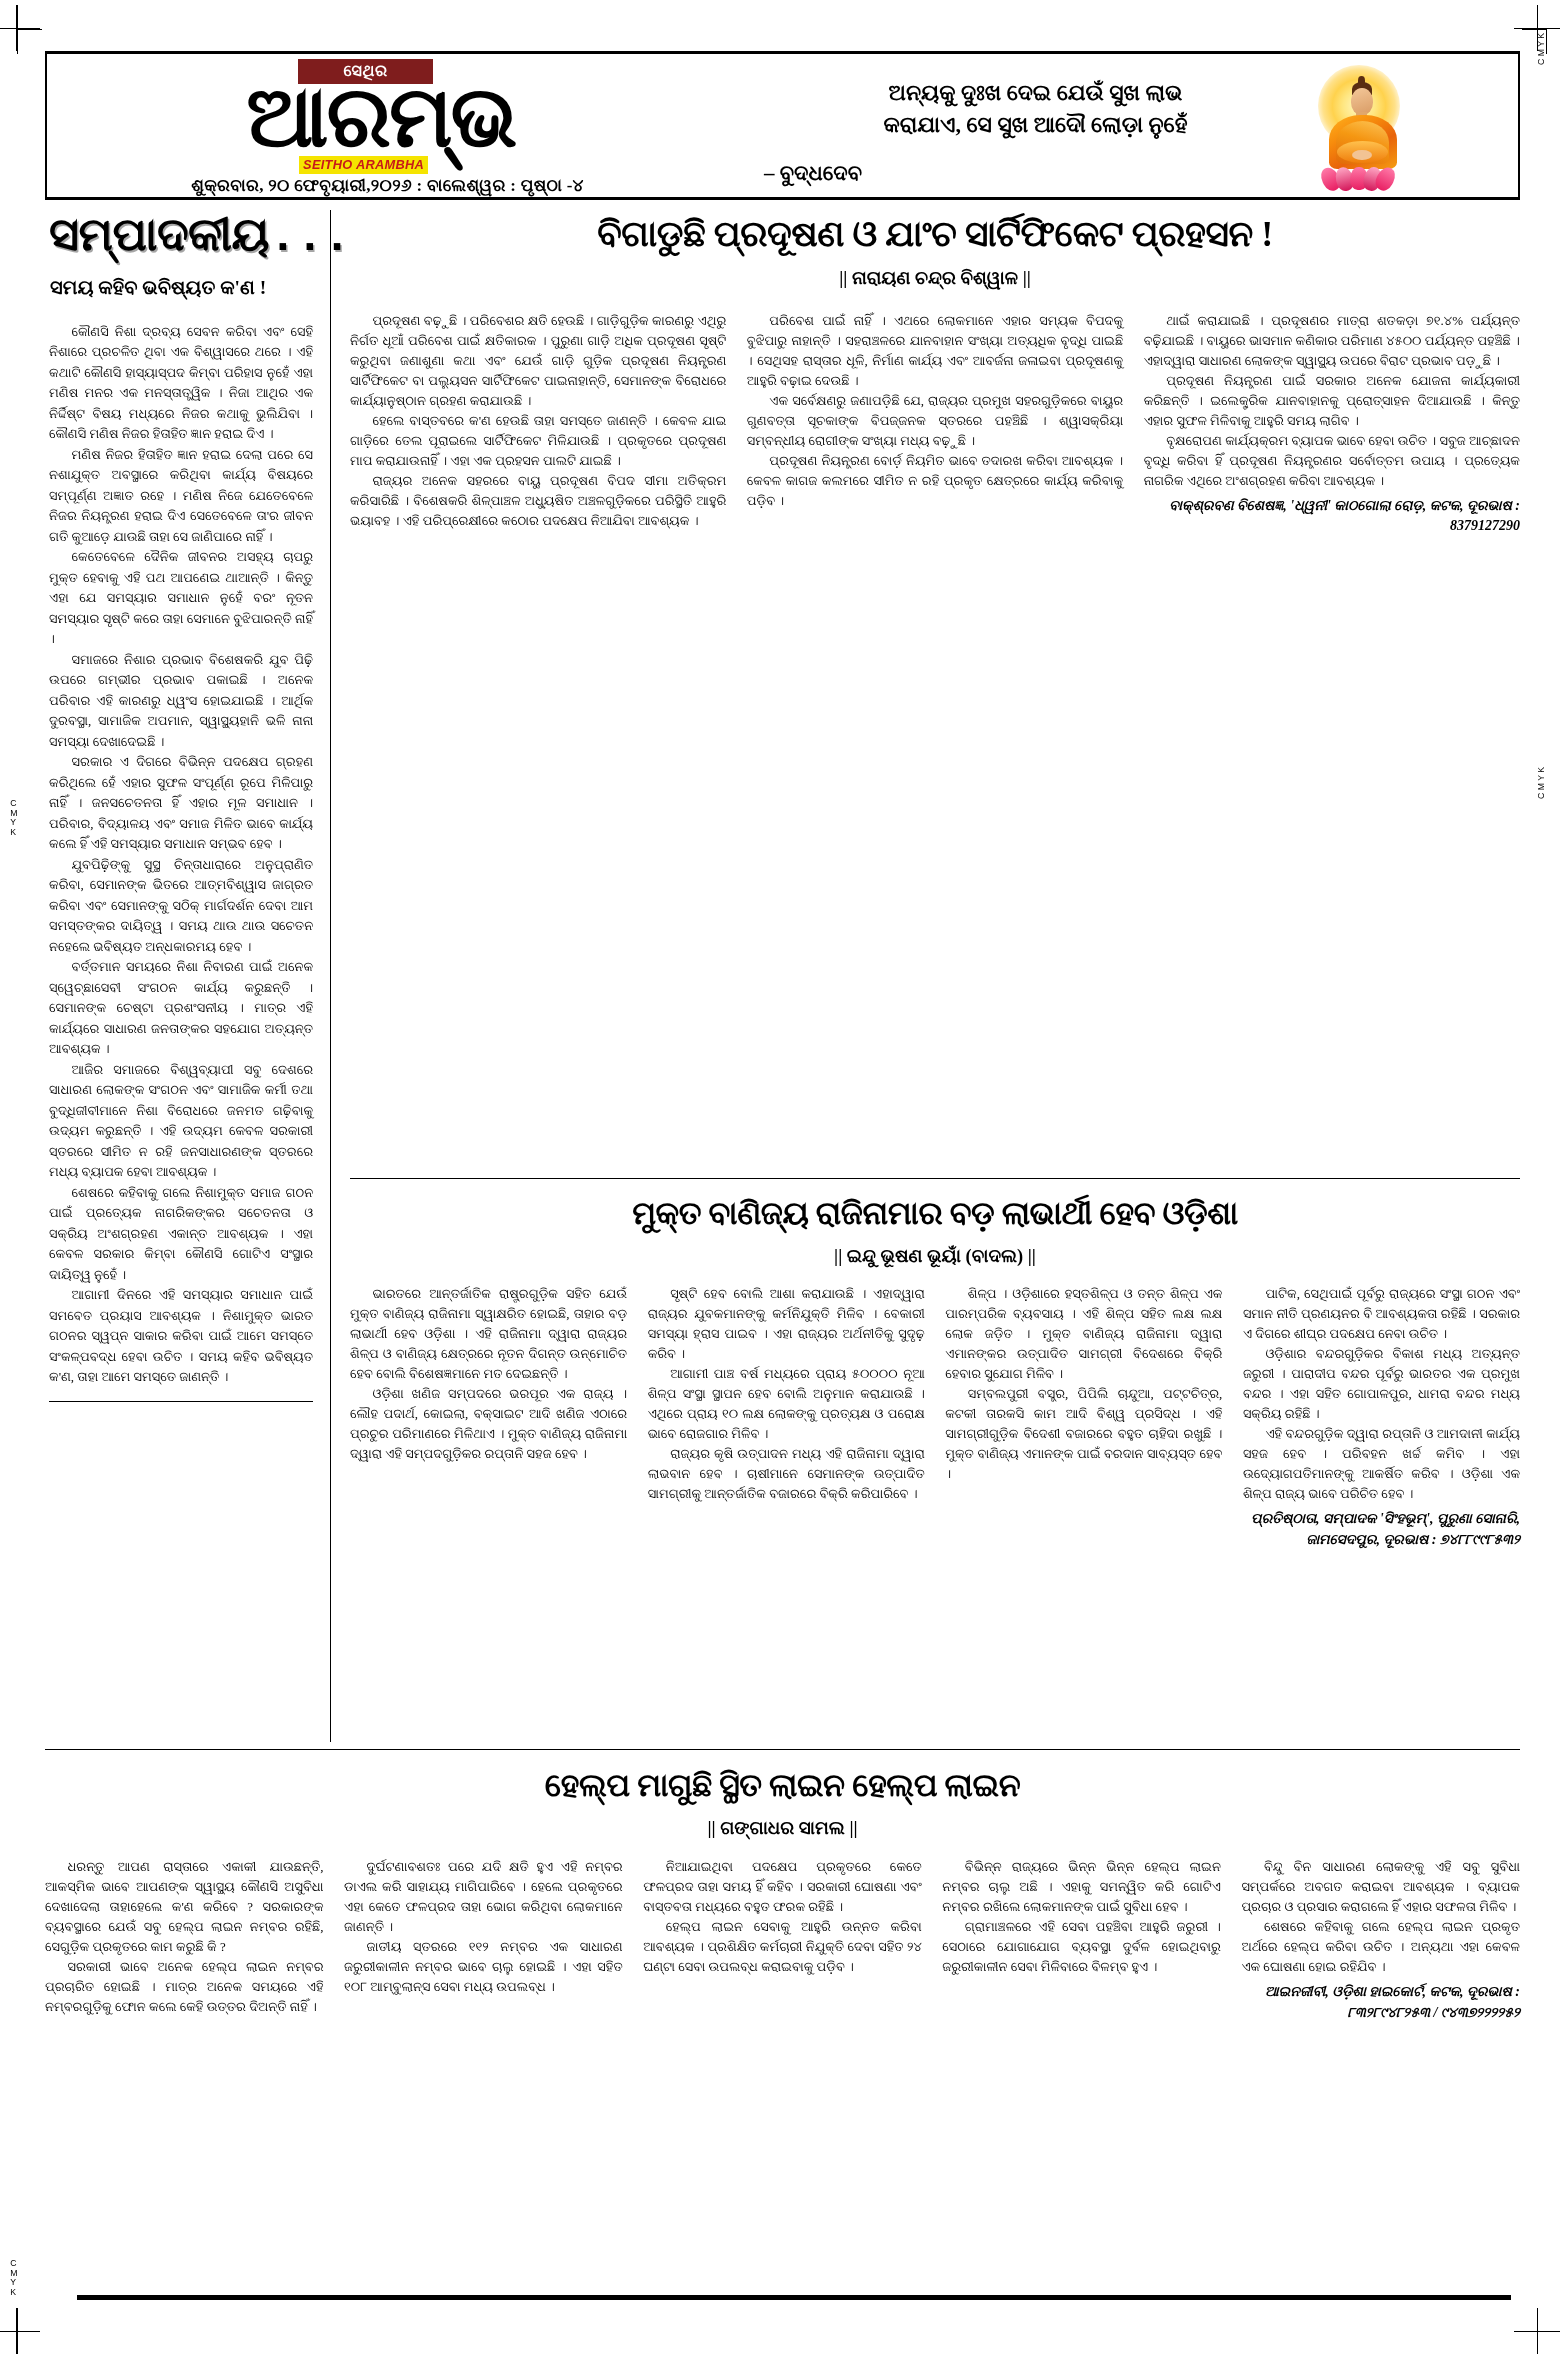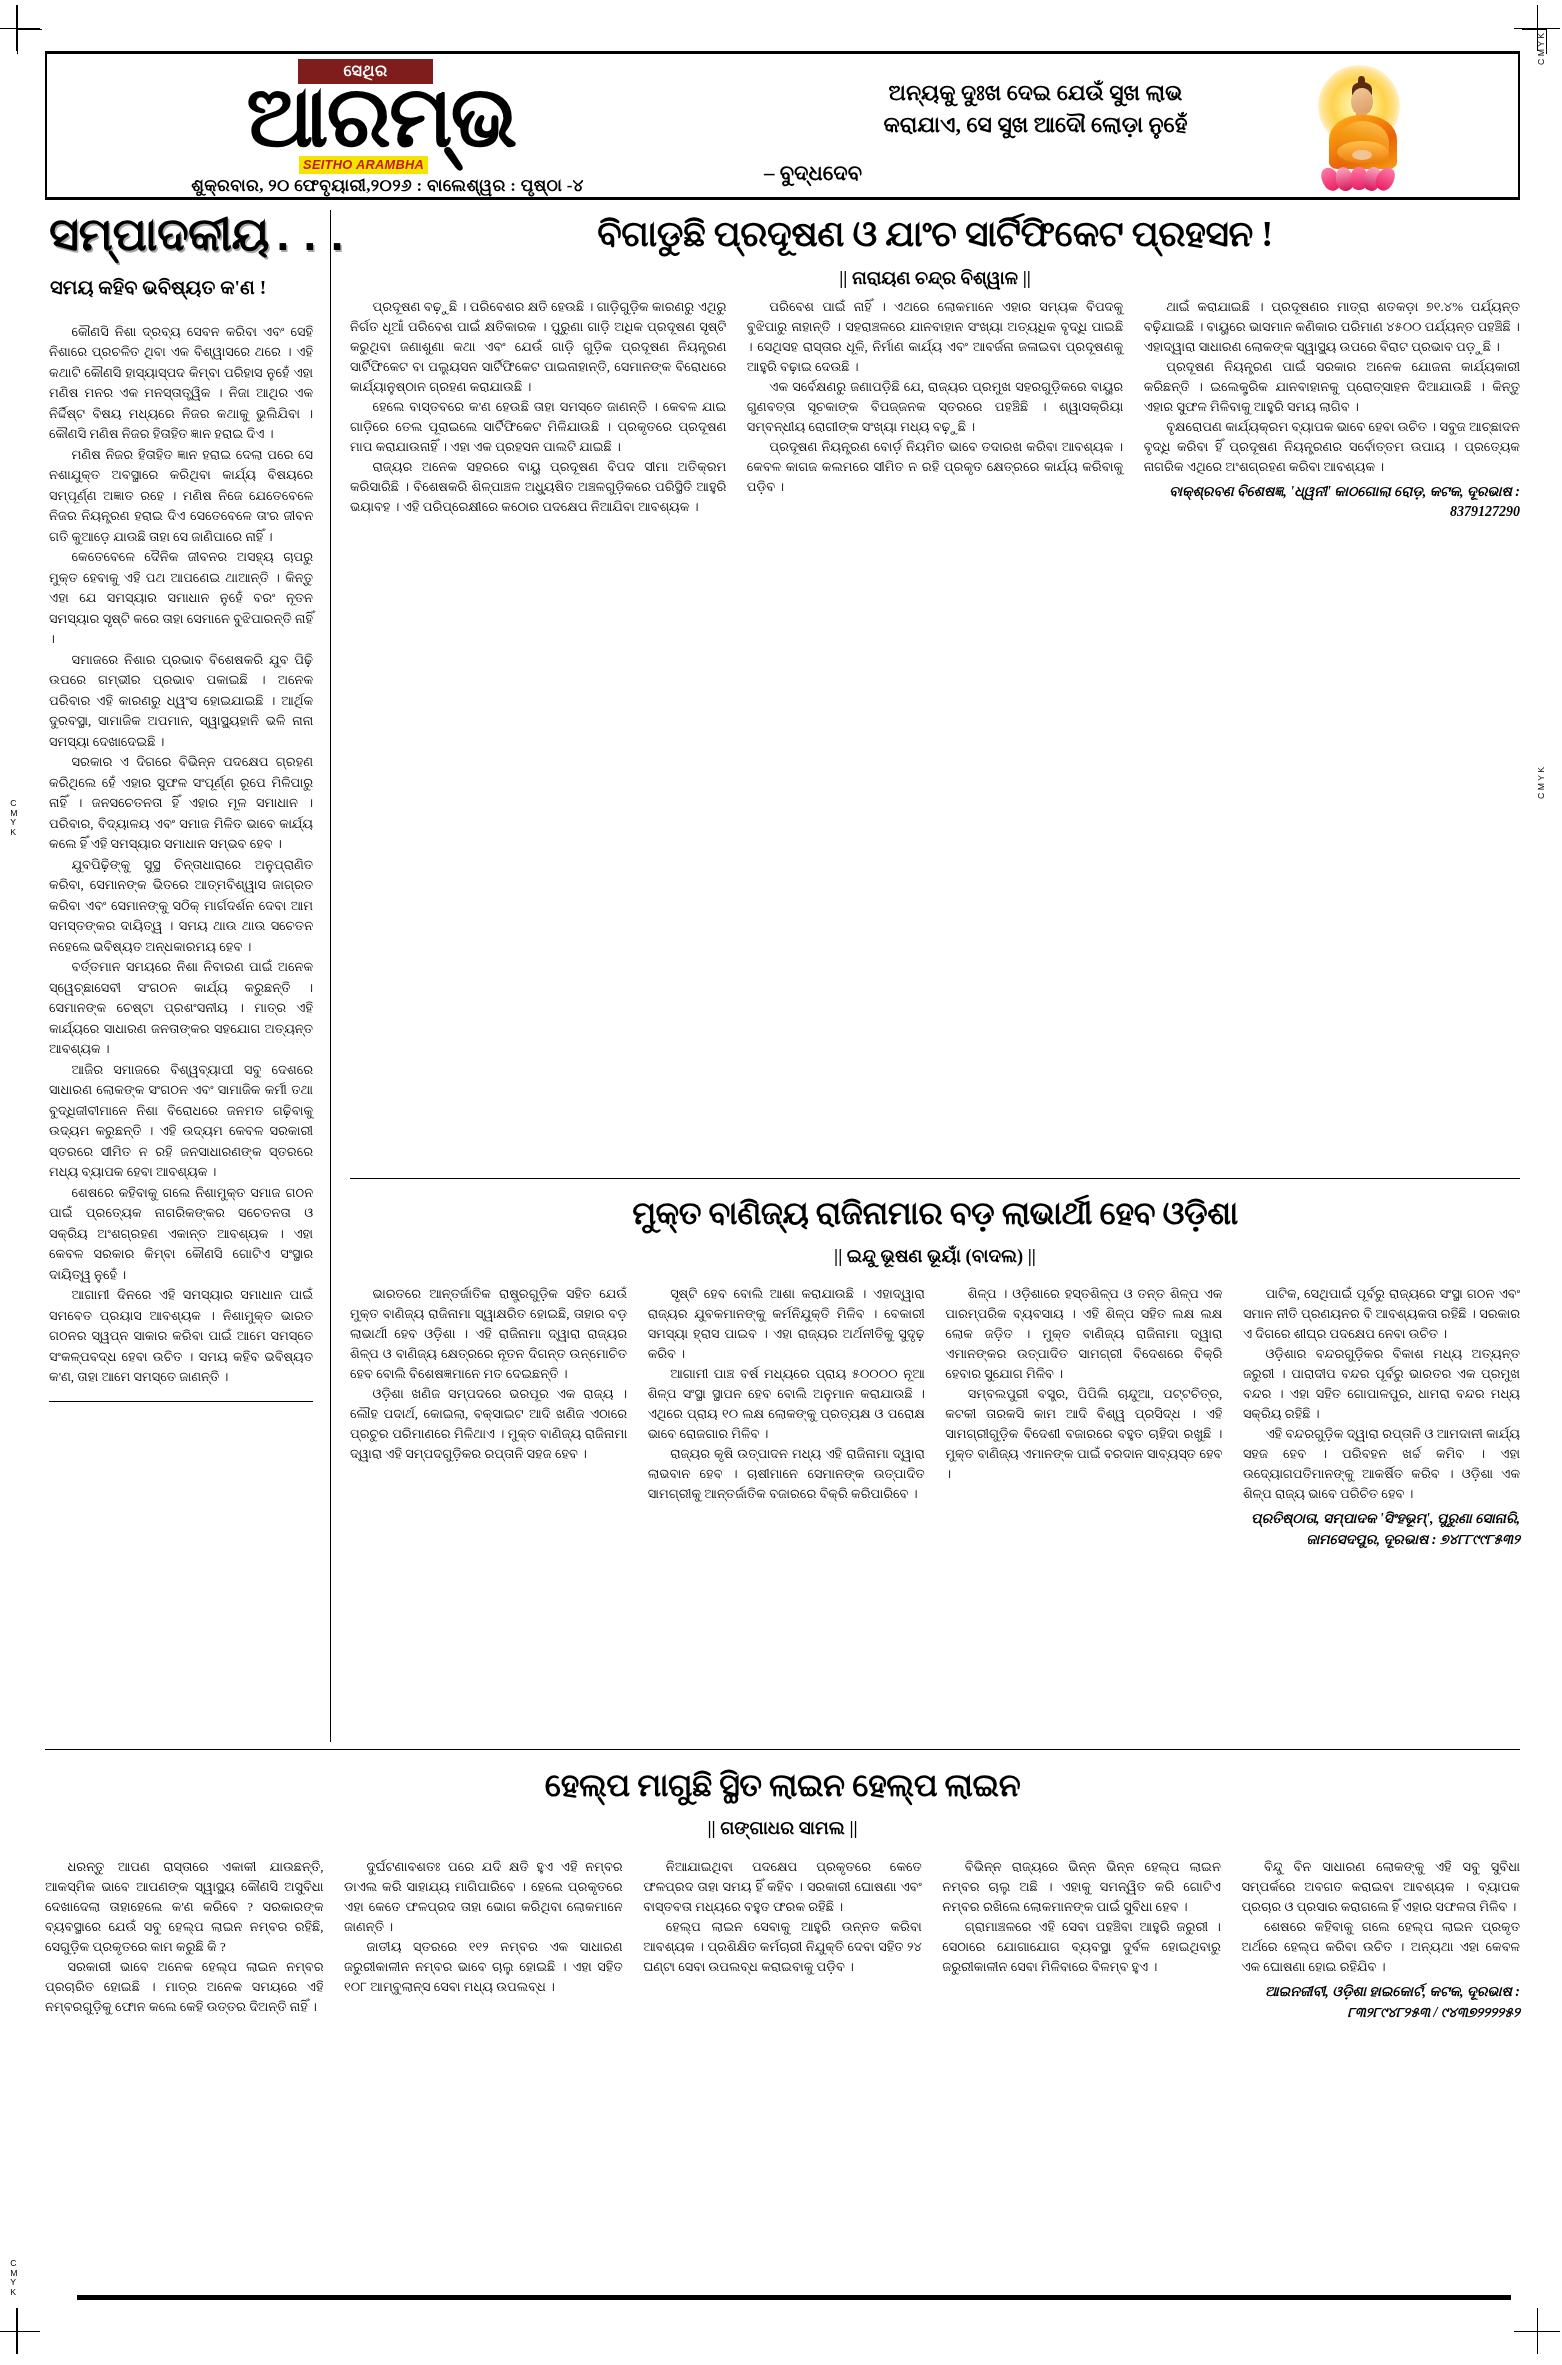--- a/index.html
+++ b/index.html
@@ -205,21 +205,21 @@
         <p>ଆଜିର ସମାଜରେ ବିଶ୍ୱବ୍ୟାପୀ ସବୁ ଦେଶରେ ସାଧାରଣ ଲୋକଙ୍କ ସଂଗଠନ ଏବଂ ସାମାଜିକ କର୍ମୀ ତଥା ବୁଦ୍ଧିଜୀବୀମାନେ ନିଶା ବିରୋଧରେ ଜନମତ ଗଢ଼ିବାକୁ ଉଦ୍ୟମ କରୁଛନ୍ତି । ଏହି ଉଦ୍ୟମ କେବଳ ସରକାରୀ ସ୍ତରରେ ସୀମିତ ନ ରହି ଜନସାଧାରଣଙ୍କ ସ୍ତରରେ ମଧ୍ୟ ବ୍ୟାପକ ହେବା ଆବଶ୍ୟକ ।</p>
         <p>ଶେଷରେ କହିବାକୁ ଗଲେ ନିଶାମୁକ୍ତ ସମାଜ ଗଠନ ପାଇଁ ପ୍ରତ୍ୟେକ ନାଗରିକଙ୍କର ସଚେତନତା ଓ ସକ୍ରିୟ ଅଂଶଗ୍ରହଣ ଏକାନ୍ତ ଆବଶ୍ୟକ । ଏହା କେବଳ ସରକାର କିମ୍ବା କୌଣସି ଗୋଟିଏ ସଂସ୍ଥାର ଦାୟିତ୍ୱ ନୁହେଁ ।</p>
         <p>ଆଗାମୀ ଦିନରେ ଏହି ସମସ୍ୟାର ସମାଧାନ ପାଇଁ ସମବେତ ପ୍ରୟାସ ଆବଶ୍ୟକ । ନିଶାମୁକ୍ତ ଭାରତ ଗଠନର ସ୍ୱପ୍ନ ସାକାର କରିବା ପାଇଁ ଆମେ ସମସ୍ତେ ସଂକଳ୍ପବଦ୍ଧ ହେବା ଉଚିତ । ସମୟ କହିବ ଭବିଷ୍ୟତ କ'ଣ, ତାହା ଆମେ ସମସ୍ତେ ଜାଣନ୍ତି ।</p>
       </div>
       <div class="ed-rule"></div>
     </div>
 
     <div class="article" style="left:305px;top:9.2px;width:1170px;">
       <div class="art-head h1">ବିଗାଡୁଛି ପ୍ରଦୂଷଣ ଓ ଯାଂଚ ସାର୍ଟିଫିକେଟ ପ୍ରହସନ !</div>
       <div class="art-byline">|| ନାରାୟଣ ଚନ୍ଦ୍ର ବିଶ୍ୱାଳ ||</div>
-      <div class="art-cols" style="margin-top:8px;">
+      <div class="art-cols" style="margin-top:22px;">
         <div class="c">
           <p>ପ୍ରଦୂଷଣ ବଢ଼ୁଛି । ପରିବେଶର କ୍ଷତି ହେଉଛି । ଗାଡ଼ିଗୁଡ଼ିକ କାରଣରୁ ଏଥିରୁ ନିର୍ଗତ ଧୂଆଁ ପରିବେଶ ପାଇଁ କ୍ଷତିକାରକ । ପୁରୁଣା ଗାଡ଼ି ଅଧିକ ପ୍ରଦୂଷଣ ସୃଷ୍ଟି କରୁଥିବା ଜଣାଶୁଣା କଥା ଏବଂ ଯେଉଁ ଗାଡ଼ି ଗୁଡ଼ିକ ପ୍ରଦୂଷଣ ନିୟନ୍ତ୍ରଣ ସାର୍ଟିଫିକେଟ ବା ପଲ୍ୟୁସନ ସାର୍ଟିଫିକେଟ ପାଇନାହାନ୍ତି, ସେମାନଙ୍କ ବିରୋଧରେ କାର୍ଯ୍ୟାନୁଷ୍ଠାନ ଗ୍ରହଣ କରାଯାଉଛି ।</p>
           <p>ହେଲେ ବାସ୍ତବରେ କ'ଣ ହେଉଛି ତାହା ସମସ୍ତେ ଜାଣନ୍ତି । କେବଳ ଯାଇ ଗାଡ଼ିରେ ତେଲ ପୂରାଇଲେ ସାର୍ଟିଫିକେଟ ମିଳିଯାଉଛି । ପ୍ରକୃତରେ ପ୍ରଦୂଷଣ ମାପ କରାଯାଉନାହିଁ । ଏହା ଏକ ପ୍ରହସନ ପାଲଟି ଯାଇଛି ।</p>
           <p>ରାଜ୍ୟର ଅନେକ ସହରରେ ବାୟୁ ପ୍ରଦୂଷଣ ବିପଦ ସୀମା ଅତିକ୍ରମ କରିସାରିଛି । ବିଶେଷକରି ଶିଳ୍ପାଞ୍ଚଳ ଅଧ୍ୟୁଷିତ ଅଞ୍ଚଳଗୁଡ଼ିକରେ ପରିସ୍ଥିତି ଆହୁରି ଭୟାବହ । ଏହି ପରିପ୍ରେକ୍ଷୀରେ କଠୋର ପଦକ୍ଷେପ ନିଆଯିବା ଆବଶ୍ୟକ ।</p>
         </div>
         <div class="c">
           <p>ପରିବେଶ ପାଇଁ ନାହିଁ । ଏଥରେ ଲୋକମାନେ ଏହାର ସମ୍ୟକ ବିପଦକୁ ବୁଝିପାରୁ ନାହାନ୍ତି । ସହରାଞ୍ଚଳରେ ଯାନବାହାନ ସଂଖ୍ୟା ଅତ୍ୟଧିକ ବୃଦ୍ଧି ପାଇଛି । ସେଥିସହ ରାସ୍ତାର ଧୂଳି, ନିର୍ମାଣ କାର୍ଯ୍ୟ ଏବଂ ଆବର୍ଜନା ଜଳାଇବା ପ୍ରଦୂଷଣକୁ ଆହୁରି ବଢ଼ାଇ ଦେଉଛି ।</p>
           <p>ଏକ ସର୍ବେକ୍ଷଣରୁ ଜଣାପଡ଼ିଛି ଯେ, ରାଜ୍ୟର ପ୍ରମୁଖ ସହରଗୁଡ଼ିକରେ ବାୟୁର ଗୁଣବତ୍ତା ସୂଚକାଙ୍କ ବିପଜ୍ଜନକ ସ୍ତରରେ ପହଞ୍ଚିଛି । ଶ୍ୱାସକ୍ରିୟା ସମ୍ବନ୍ଧୀୟ ରୋଗୀଙ୍କ ସଂଖ୍ୟା ମଧ୍ୟ ବଢ଼ୁଛି ।</p>
           <p>ପ୍ରଦୂଷଣ ନିୟନ୍ତ୍ରଣ ବୋର୍ଡ଼ ନିୟମିତ ଭାବେ ତଦାରଖ କରିବା ଆବଶ୍ୟକ । କେବଳ କାଗଜ କଲମରେ ସୀମିତ ନ ରହି ପ୍ରକୃତ କ୍ଷେତ୍ରରେ କାର୍ଯ୍ୟ କରିବାକୁ ପଡ଼ିବ ।</p>
         </div>

